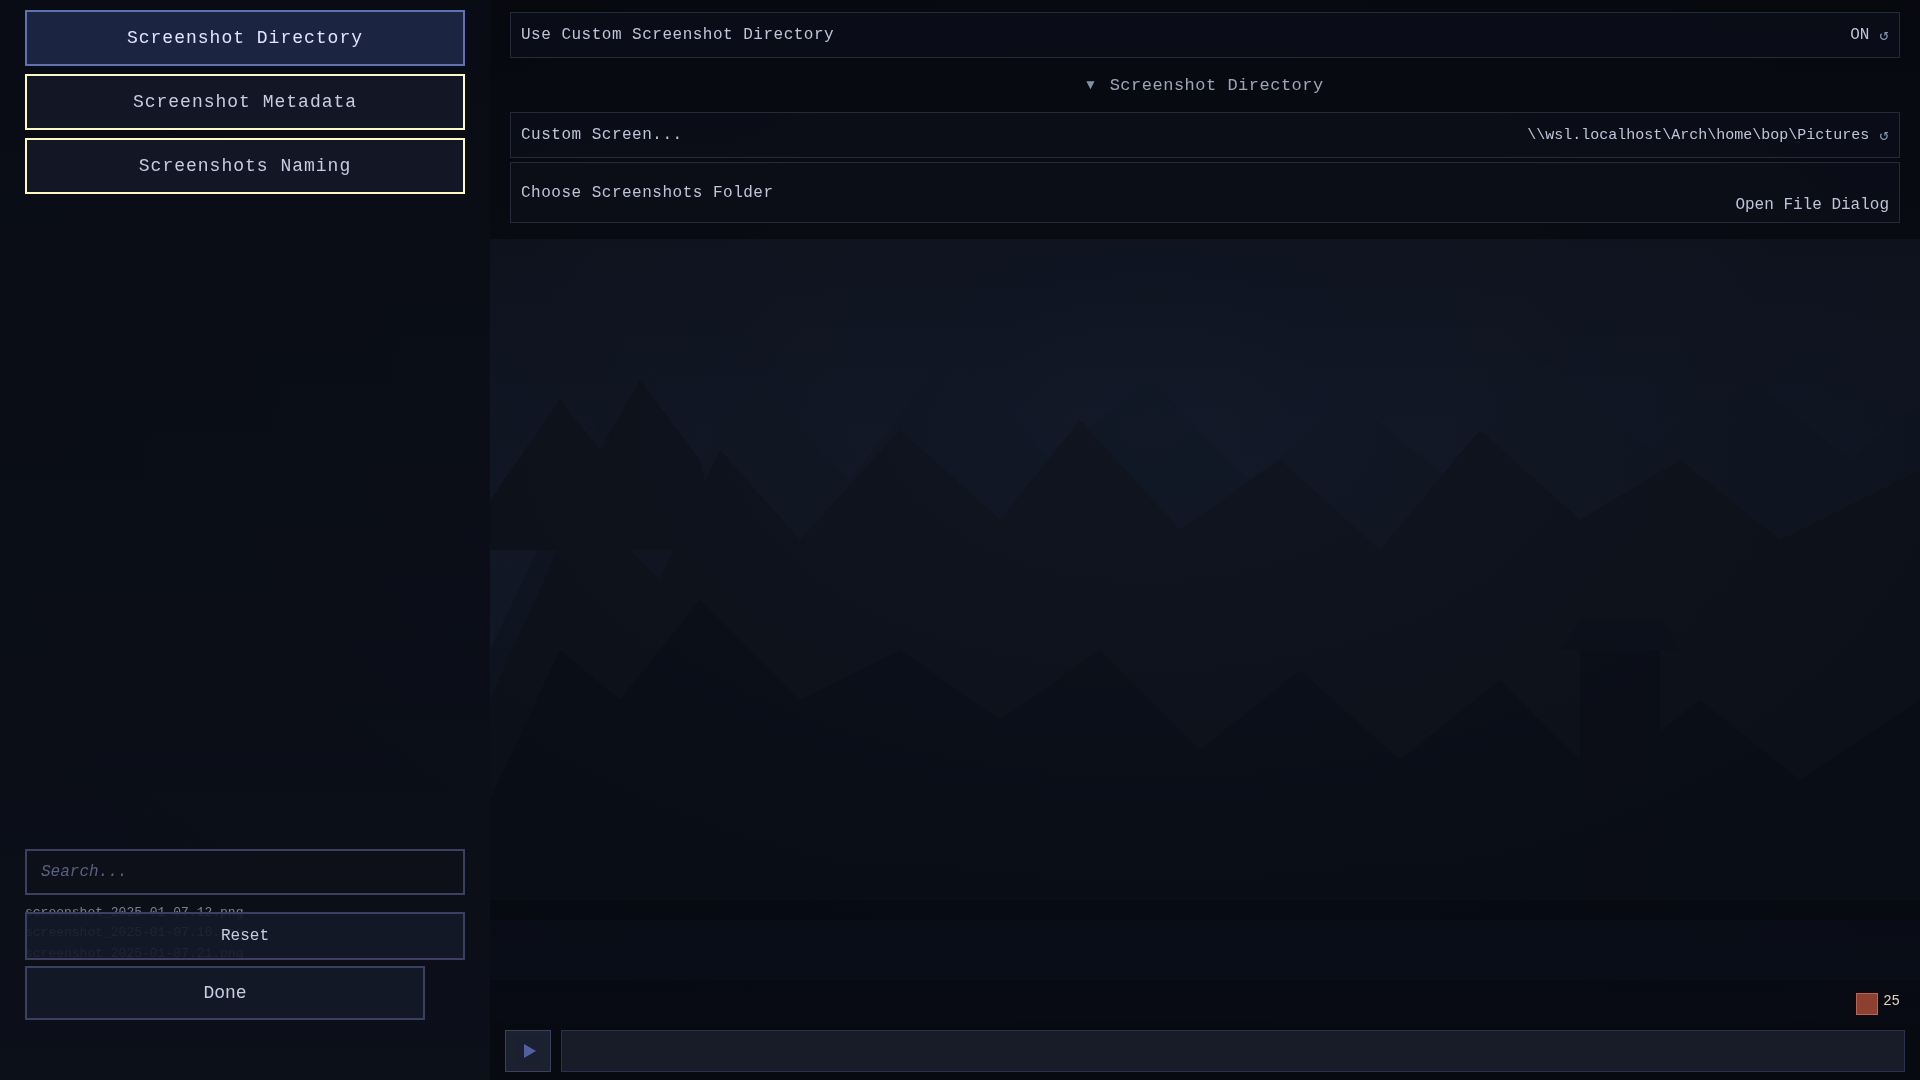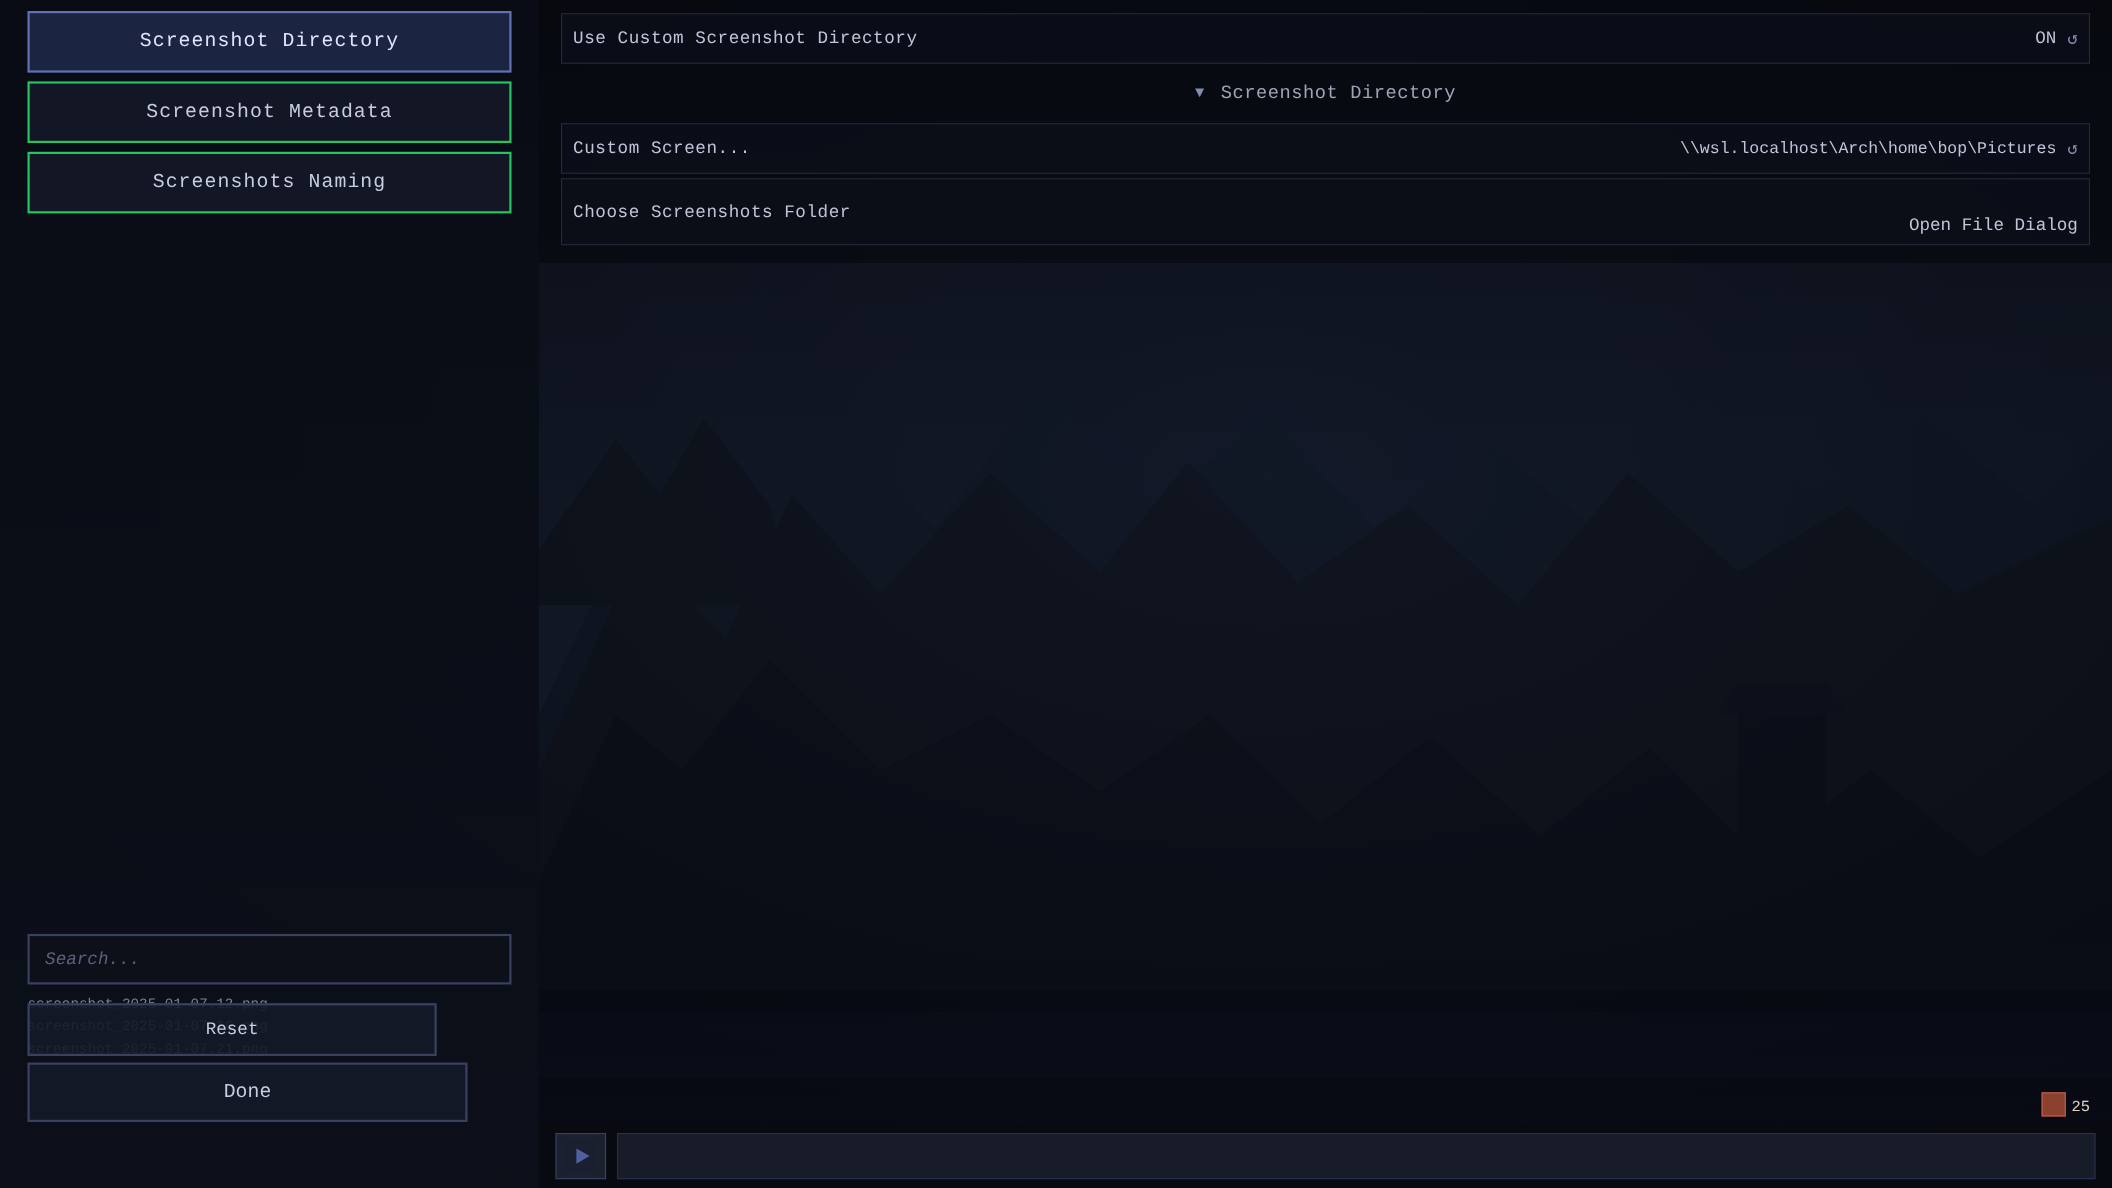--- a/index.html
+++ b/index.html
@@ -57,21 +57,21 @@
       flex-direction: column;
       padding: 10px 25px;
     }
 
     .nav-button {
       display: block;
       width: 100%;
       padding: 16px 10px;
       margin-bottom: 8px;
       background: rgba(20, 25, 40, 0.85);
-      border: 2px solid #22c55e;
+      border: 2px solid #fef9c3;
       color: #c8cce0;
       font-family: 'Courier New', Courier, monospace;
       font-size: 18px;
       letter-spacing: 1px;
       text-align: center;
       cursor: pointer;
       text-transform: none;
     }
 
     .nav-button.active {
@@ -126,21 +126,21 @@
     .search-input::placeholder {
       color: #5a6080;
       font-style: italic;
     }
 
     
     .bottom-buttons {
       position: absolute;
       bottom: 120px;
       left: 25px;
-      width: 372px;
+      width: 440px;
       display: flex;
       gap: 13px;
       z-index: 12;
     }
 
     .btn-reset, .btn-undo {
       flex: 1;
       padding: 13px 10px;
       background: rgba(20, 25, 40, 0.9);
       border: 2px solid #3a4060;
@@ -199,21 +199,21 @@
       border: 1px solid #2a3050;
     }
 
     
     .hud-element {
       position: absolute;
       bottom: 65px;
       right: 20px;
       z-index: 10;
       display: flex;
-      align-items: flex-end;
+      align-items: flex-start;
       gap: 5px;
     }
 
     .hud-icon {
       width: 22px;
       height: 22px;
       background: #8b4030;
       border: 1px solid #c06050;
     }
 

